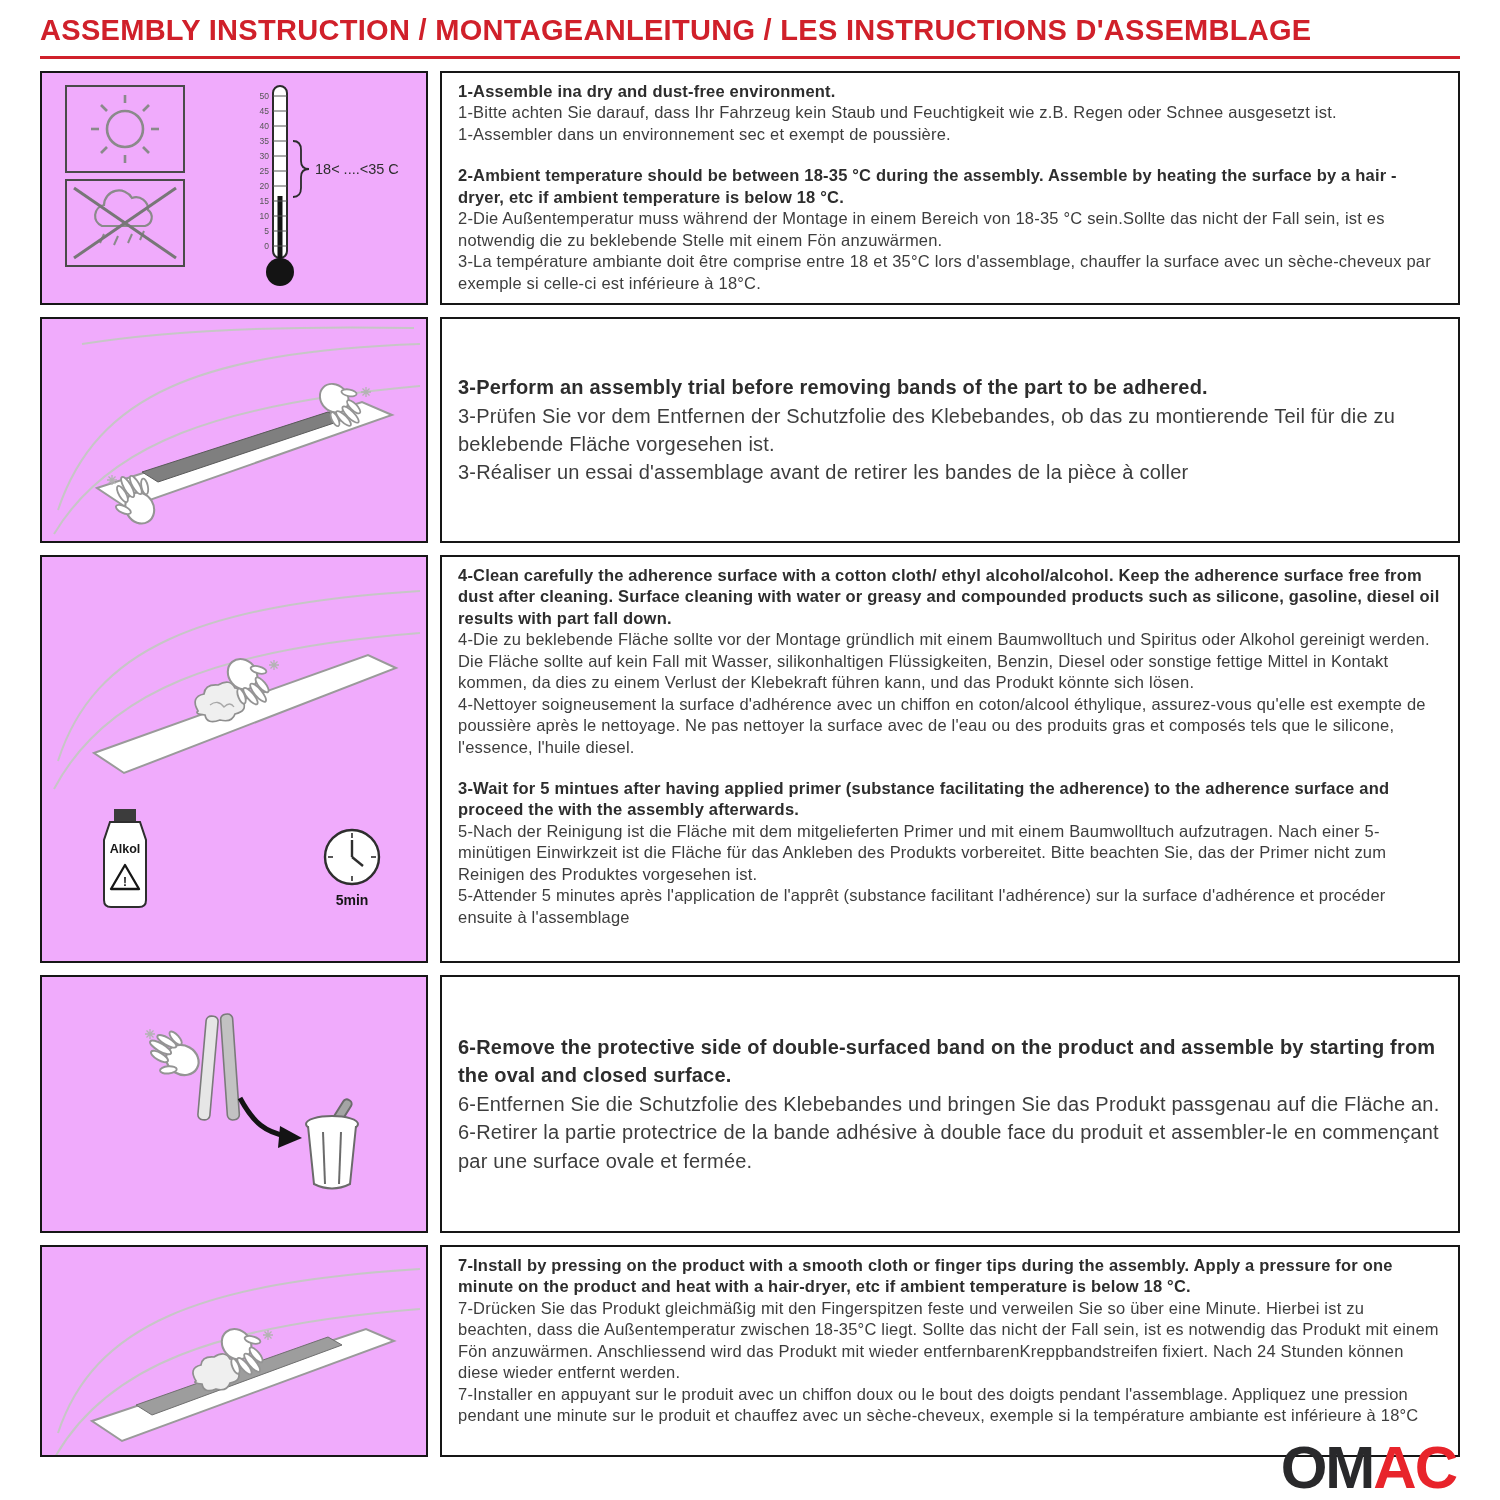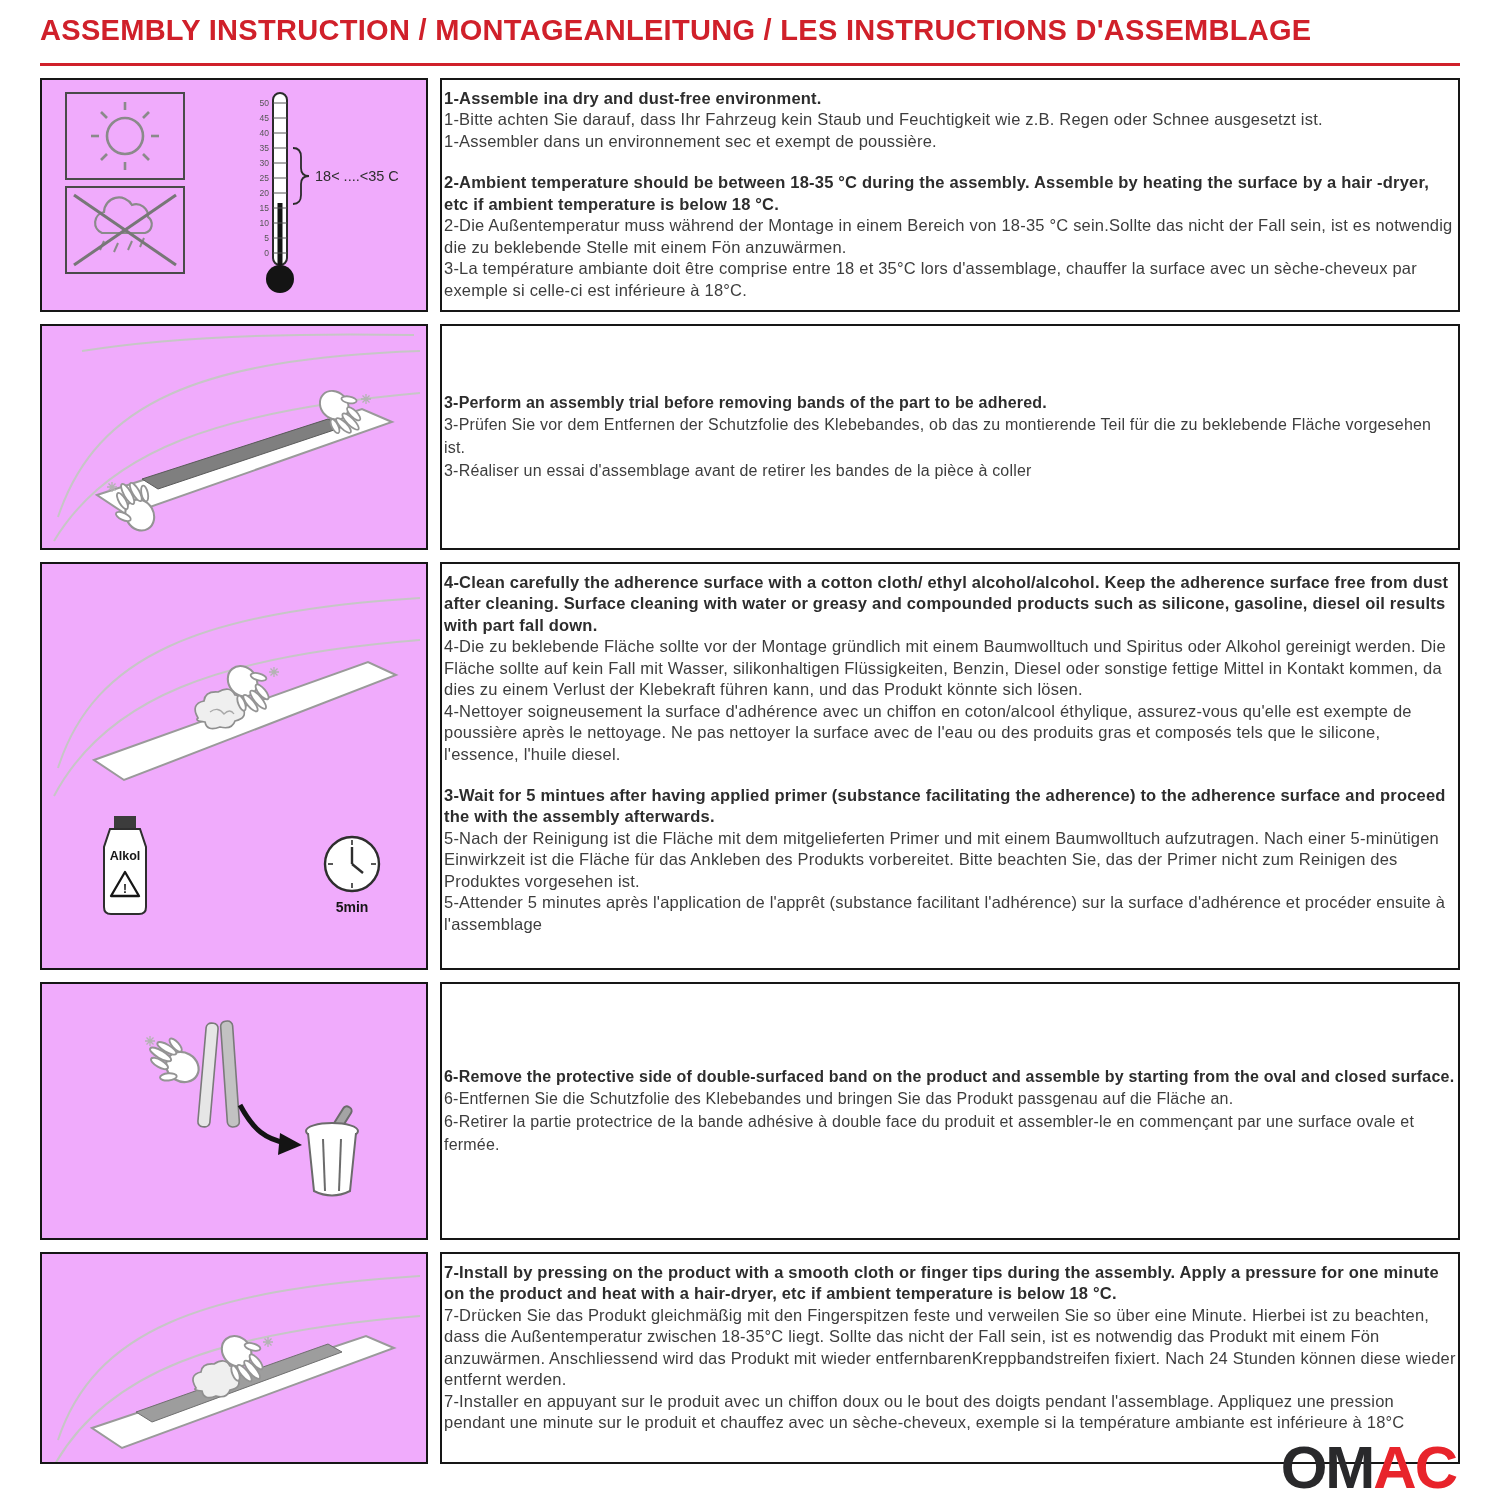--- a/index.html
+++ b/index.html
@@ -5,31 +5,31 @@
   * { box-sizing: border-box; }
   html, body { margin:0; padding:0; }
   body {
     width:1500px; height:1500px; overflow:hidden;
     background:#ffffff; color:#3d3d3d;
     font-family:"Liberation Sans", sans-serif;
   }
   .page { position:relative; width:1500px; height:1500px; padding:14px 40px 0 40px; }
   .title {
     margin:0; font-size:29px; font-weight:bold; color:#d0202a;
-    letter-spacing:0.3px; padding-bottom:16px; border-bottom:3px solid #d0202a;
+    letter-spacing:0.3px; padding-bottom:9px; border-bottom:3px solid #d0202a;
   }
   .row { display:flex; gap:12px; margin-top:12px; align-items:stretch; }
   .illus {
     flex:0 0 388px; border:2px solid #161616; background:#f0abfc;
     display:flex; align-items:center; justify-content:center; overflow:hidden;
   }
-  .tbox { flex:1; border:2px solid #161616; padding:8px 2px; overflow:hidden; background:#fff; }
+  .tbox { flex:1; border:2px solid #161616; padding:8px 16px; overflow:hidden; background:#fff; }
   .tbox p { margin:0; letter-spacing:0.2px; }
   .sm { font-size:16.5px; line-height:1.3; }
-  .big { font-size:16px; line-height:1.42; display:flex; flex-direction:column; justify-content:center; }
+  .big { font-size:20px; line-height:1.42; display:flex; flex-direction:column; justify-content:center; }
   .b { font-weight:bold; color:#2d2d2d; }
   .gap { margin-top:20px !important; }
   .logo {
     position:absolute; right:44px; bottom:2px;
     font-size:60px; font-weight:bold; letter-spacing:-2px; line-height:1;
   }
   .lg-dark { color:#29292b; }
   .lg-red { color:#e8242b; }
   svg text { font-family:"Liberation Sans", sans-serif; }
 </style>

